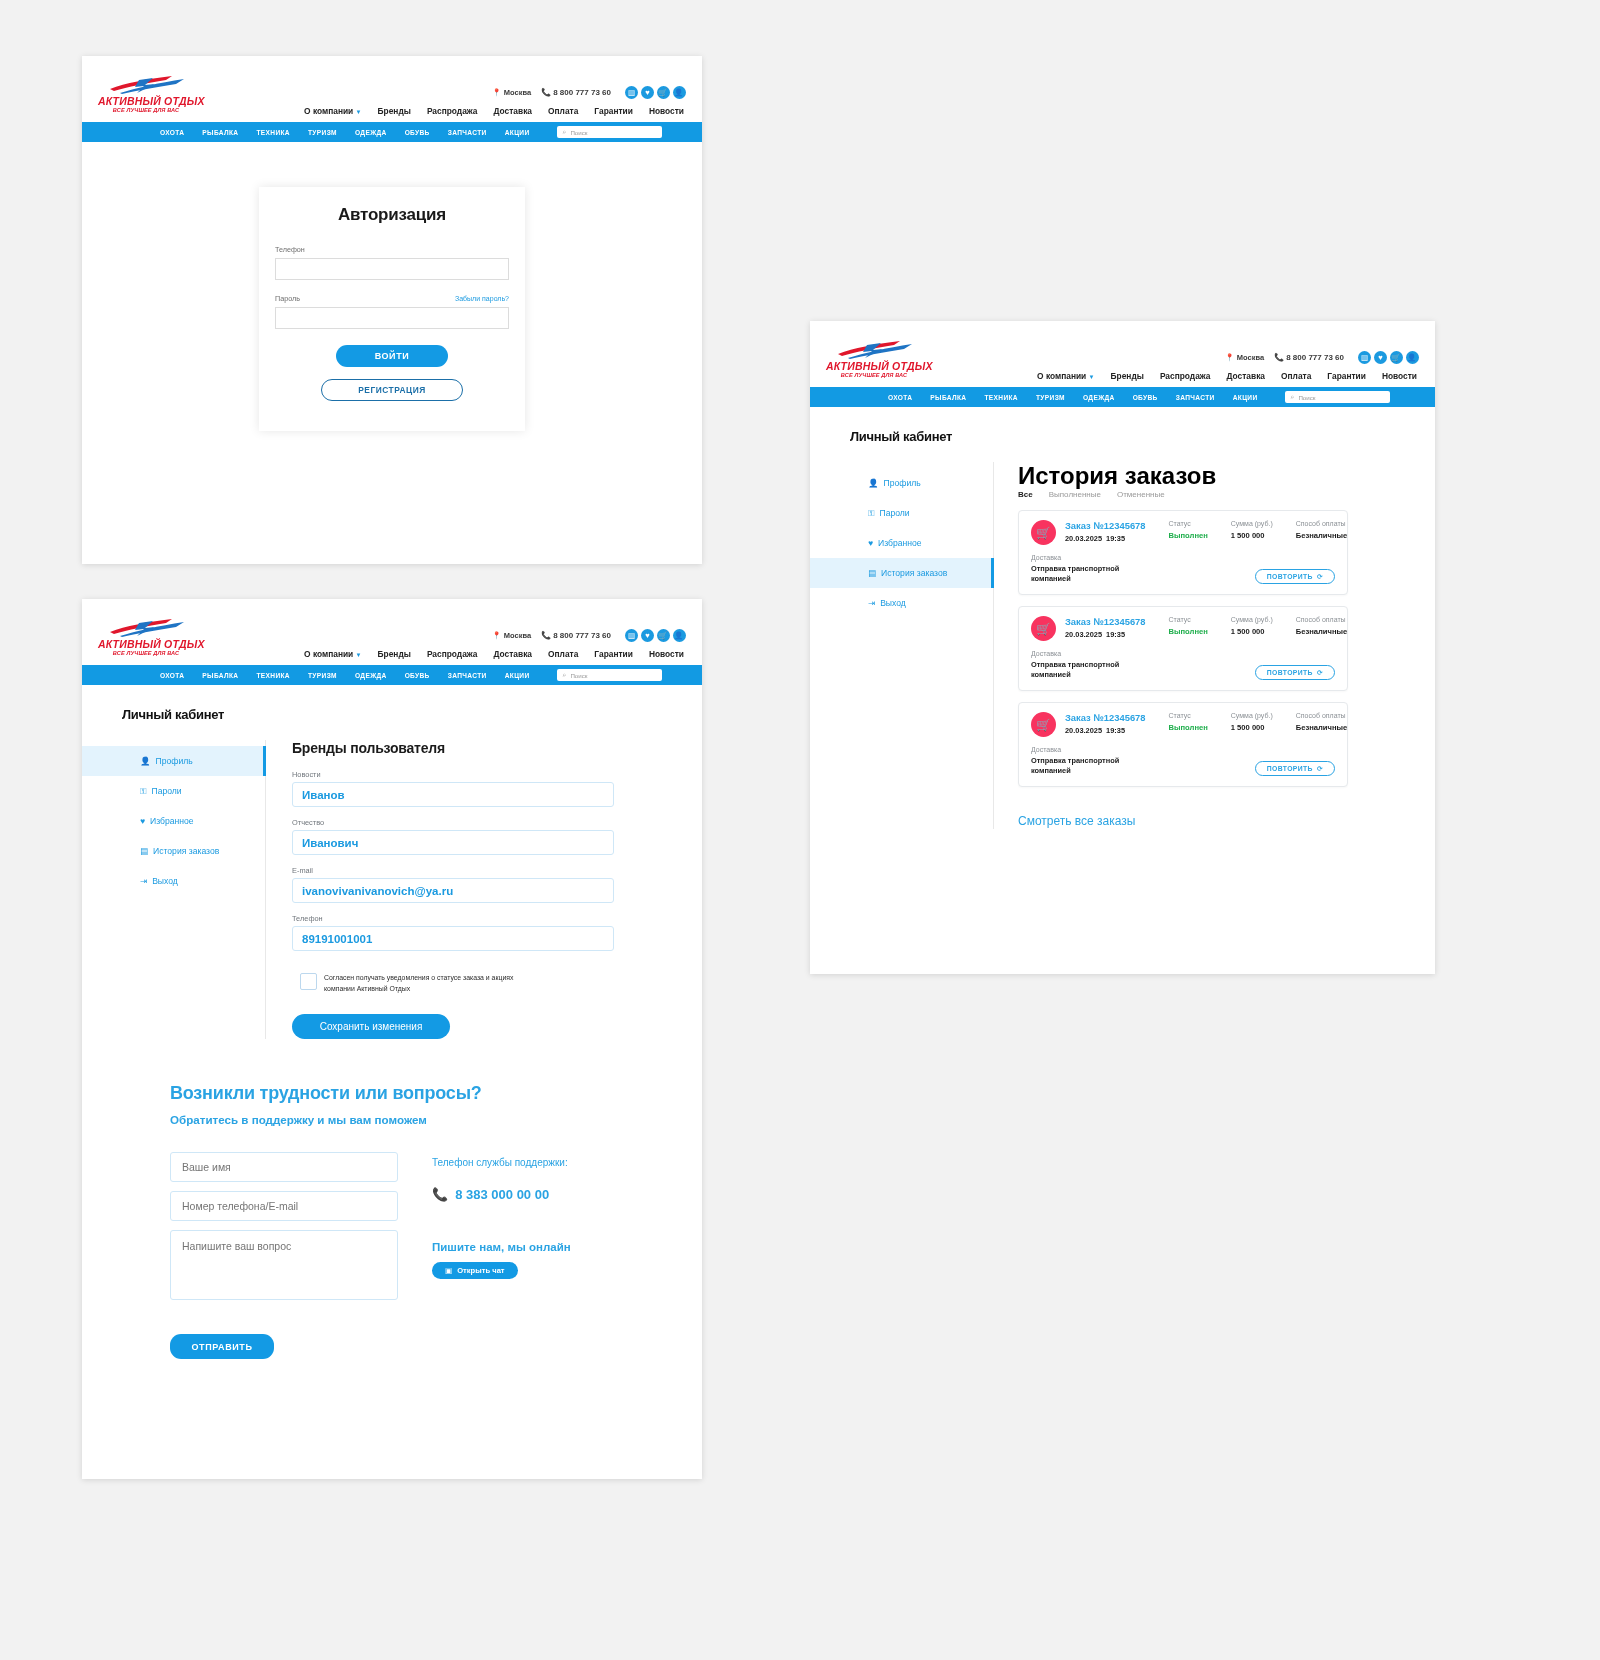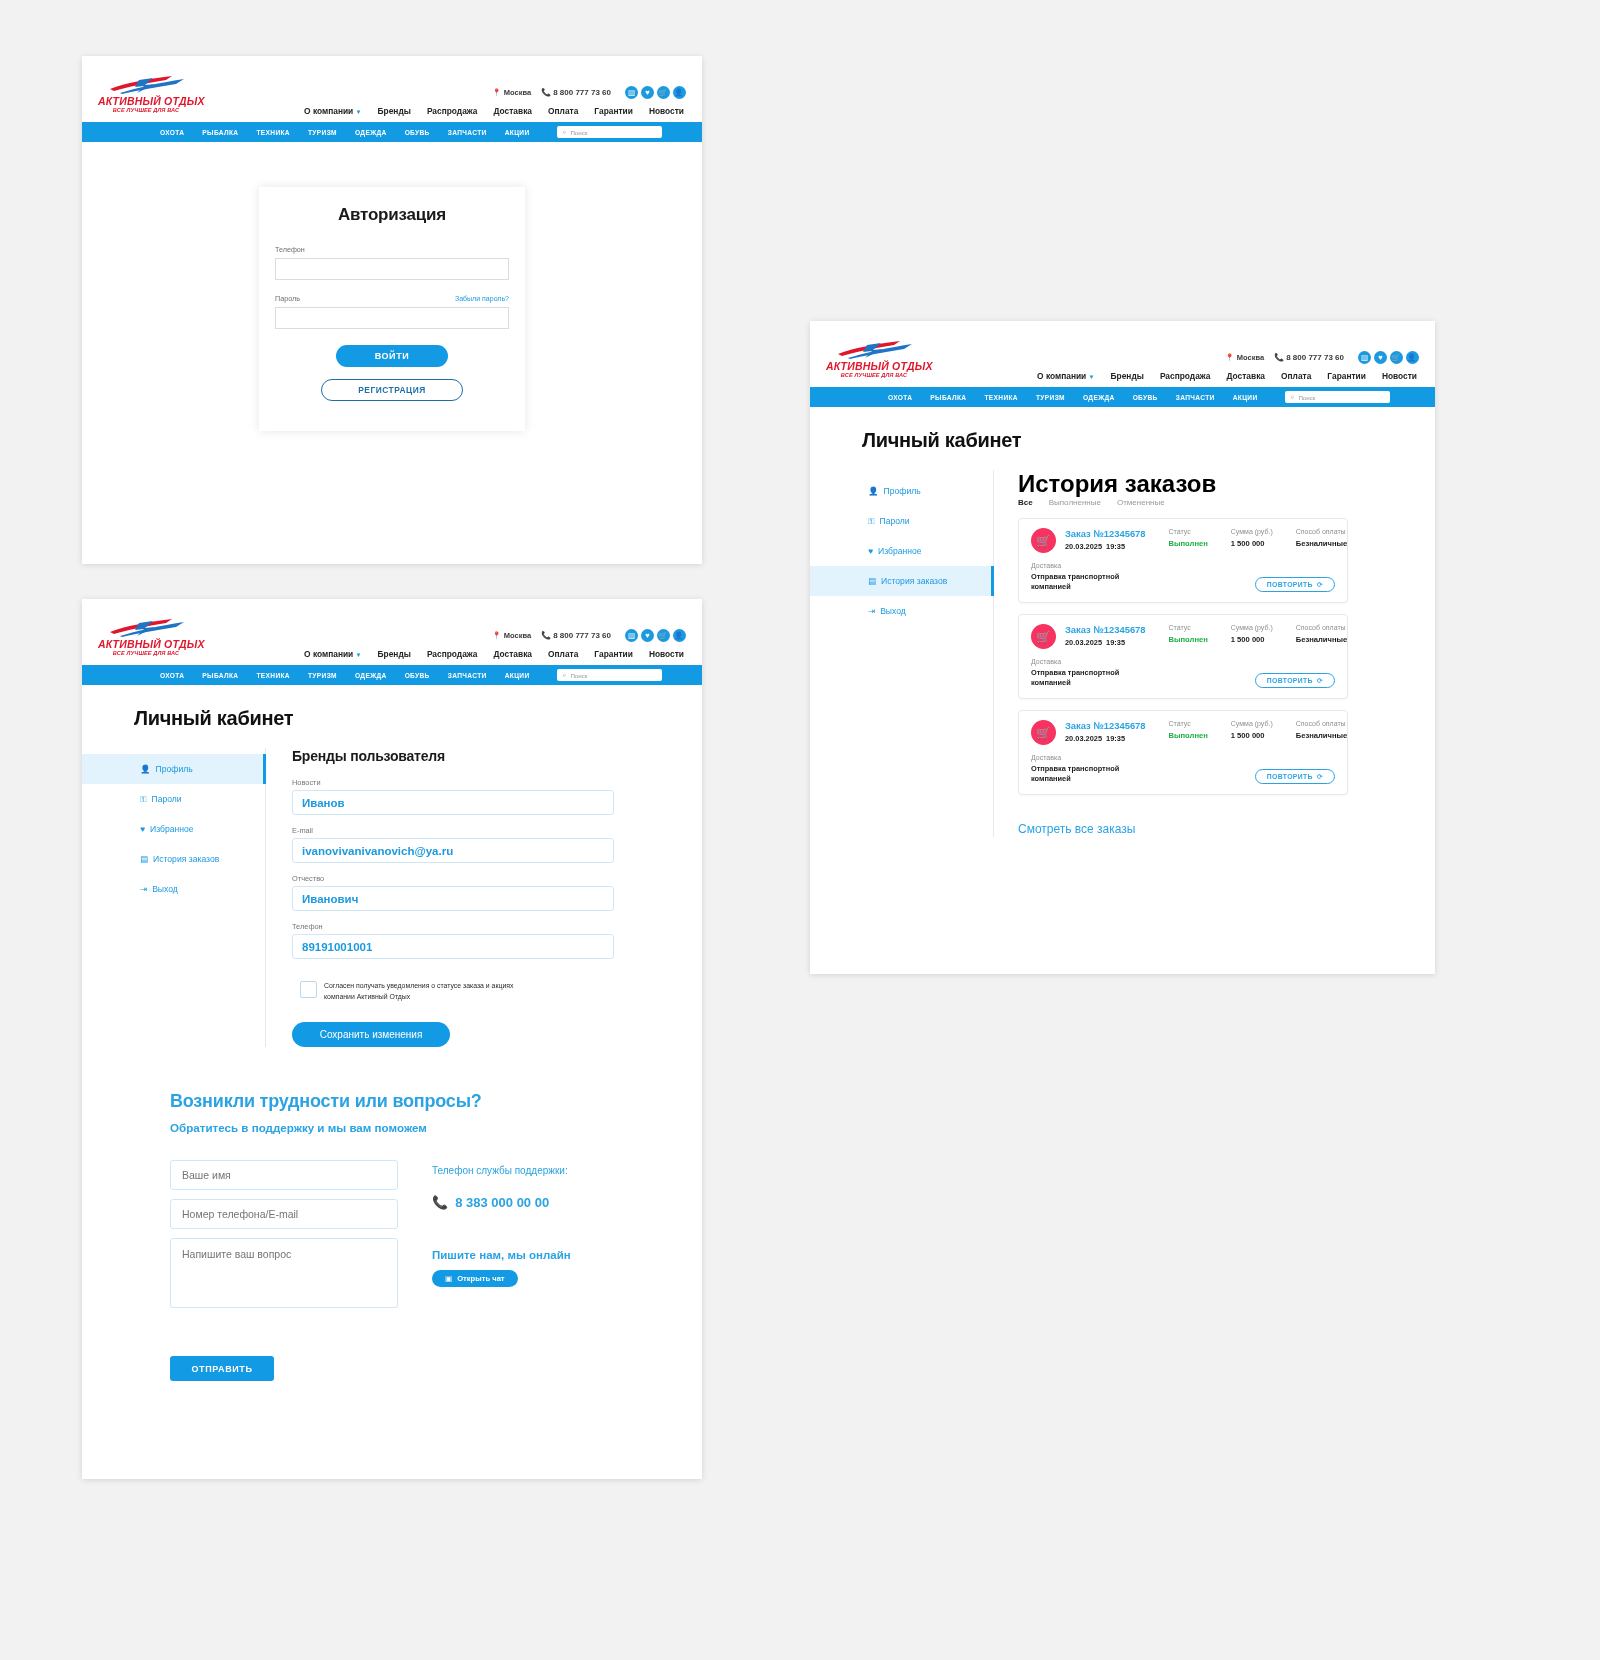--- a/index.html
+++ b/index.html
@@ -84,21 +84,21 @@
     background:#139ae4; color:#fff; border:none; border-radius:11px;
     font-family:inherit; font-size:9px; font-weight:bold; letter-spacing:.6px; cursor:pointer;
   }
   .btn-outline {
     display:block; margin:12px auto 4px; width:142px; height:22px;
     background:#fff; color:#1b6fa8; border:1px solid #1b6fa8; border-radius:11px;
     font-family:inherit; font-size:8.4px; font-weight:bold; letter-spacing:.5px; cursor:pointer;
   }
 
   
-  .acct-title { font-size:20px; font-weight:bold; color:#111; padding:22px 0 18px 52px; letter-spacing:-.3px;}
+  .acct-title { font-size:13px; font-weight:bold; color:#111; padding:22px 0 18px 40px; letter-spacing:-.3px;}
   .acct-body { display:flex; }
   .side {
     width:184px; flex:0 0 184px; background:#fff;
     border-right:1px solid #e8e8e8; padding-top:6px;
   }
   .side-item {
     position:relative; display:flex; align-items:center; gap:5px;
     height:30px; padding-left:58px; font-size:8.6px; color:#1b9ae0; cursor:pointer;
   }
   .side-item.active { background:#e3f3fd; }
@@ -132,21 +132,21 @@
   .support h4 { font-size:11.6px; color:#2aa3e3; font-weight:bold; margin-top:9px;}
   .support-cols { display:flex; gap:34px; margin-top:26px; }
   .sup-form { width:228px; }
   .sup-form input, .sup-form textarea {
     width:228px; border:1px solid #cfe7f7; border-radius:3px;
     font-family:inherit; font-size:10.5px; color:#6c7073; padding:0 11px; background:#fff;
   }
   .sup-form input { height:30px; margin-bottom:9px; }
   .sup-form textarea { height:70px; padding:9px 11px; resize:none; }
   .btn-send {
-    margin-top:44px; width:104px; height:25px; border:none; border-radius:3px;
+    margin-top:30px; width:104px; height:25px; border:none; border-radius:11px;
     background:#139ae4; color:#fff; font-family:inherit; font-size:9px; font-weight:bold;
     letter-spacing:.6px; cursor:pointer;
   }
   .sup-side { padding-top:4px; }
   .sup-side .st { font-size:10px; font-weight:normal; color:#2aa3e3; line-height:1.35; }
   .sup-side .sphone { display:flex; align-items:center; gap:7px; margin-top:17px; font-size:13px; font-weight:bold; color:#2aa3e3;}
   .sup-side .st2 { font-size:11.5px; font-weight:bold; color:#2aa3e3; margin-top:39px;}
   .btn-chat {
     margin-top:9px; height:17px; border:none; border-radius:9px; background:#139ae4;
     color:#fff; font-family:inherit; font-size:7.6px; font-weight:bold; padding:0 13px;
@@ -359,26 +359,26 @@
       </div>
 
       <div class="main">
         <h2>Бренды пользователя</h2>
 
         <div class="pf">
           <label>Новости</label>
           <input type="text" value="Иванов" style="">
         </div>
         <div class="pf">
+          <label>Отчество</label>
+          <input type="text" value="Иванович" style="">
+        </div>
+        <div class="pf">
           <label>E-mail</label>
           <input type="text" value="ivanovivanivanovich@ya.ru" style="">
-        </div>
-        <div class="pf">
-          <label>Отчество</label>
-          <input type="text" value="Иванович" style="">
         </div>
         <div class="pf">
           <label>Телефон</label>
           <input type="text" value="89191001001" style="">
         </div>
 
         <div class="consent">
           <span class="cbox"></span>
           <span class="ctext">Согласен получать уведомления о статусе заказа и акциях компании Активный Отдых</span>
         </div>

